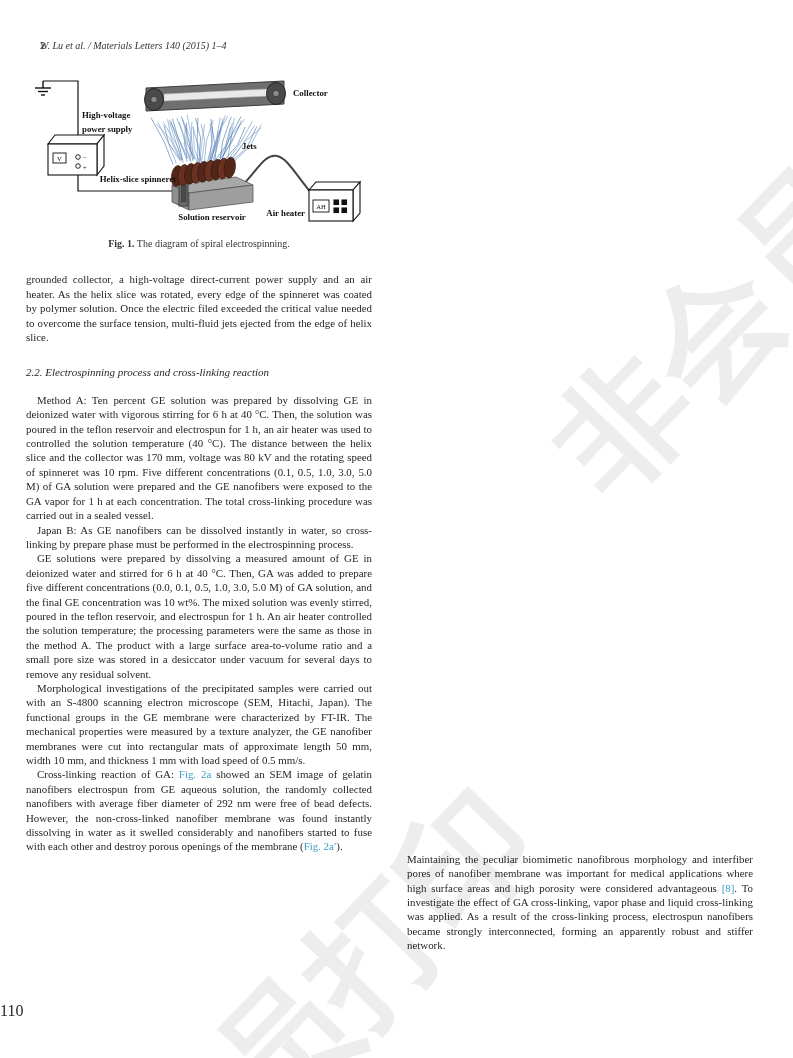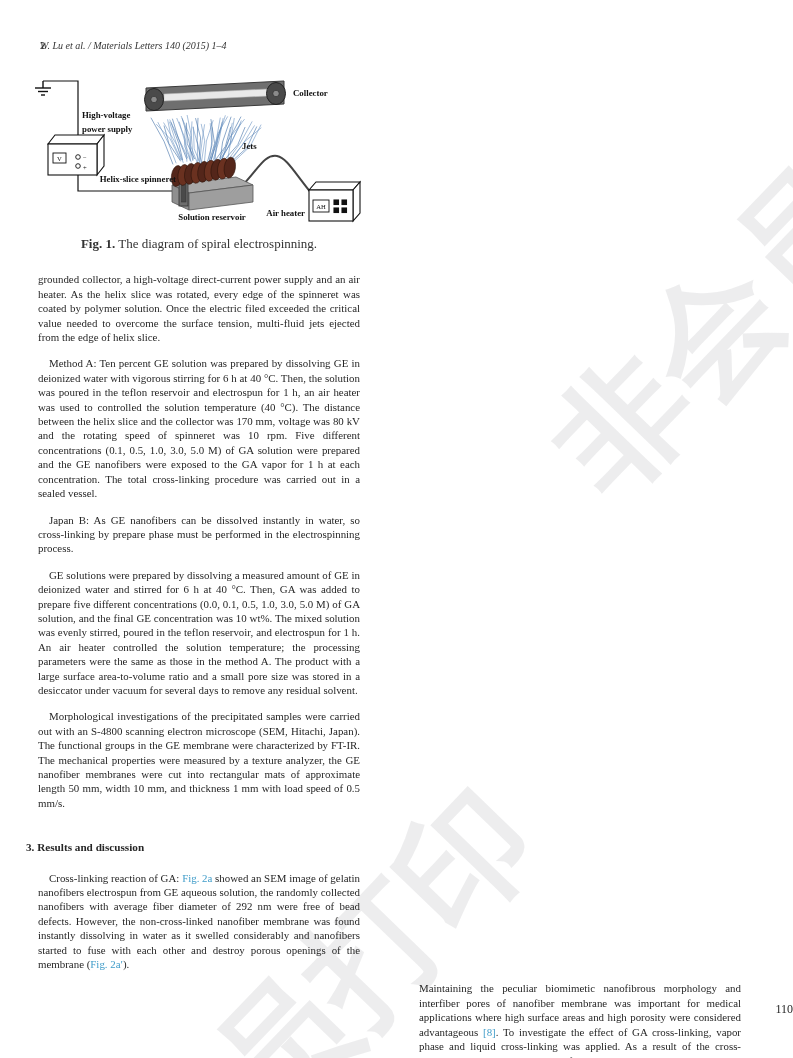--- a/index.html
+++ b/index.html
@@ -2,35 +2,35 @@
 <html><head>
 <meta charset="utf-8">
 <style>
   html,body{margin:0;padding:0;background:#888;}
   #page{position:relative;width:793px;height:1058px;background:#ffffff;margin:0 auto;
         overflow:hidden;font-family:"Liberation Serif","DejaVu Serif",serif;color:#262626;}
   
   #runhead{position:absolute;top:40px;left:40px;right:40px;height:16px;font-size:10px;}
   #pagenum{position:absolute;left:0;top:0;font-size:10.5px;}
   #journal{display:block;text-align:left;font-style:italic;font-size:10px;color:#333;}
-  #footer{position:absolute;top:1002px;left:0;width:793px;text-align:right;font-size:12px;}
+  #footer{position:absolute;top:1002px;left:0;width:793px;text-align:left;font-size:16px;}
   
   .col{position:absolute;width:346px;font-size:10.9px;line-height:14.4px;text-align:justify;}
   #col-left{left:26px;top:78px;}
   #col-right{left:407px;top:76px;}
-  p{margin:12px;}
+  p{margin:0;}
   .ind{text-indent:11px;}
   .it{}
   .lk{color:#3f9cc9;}
   .h-italic{font-style:italic;font-size:11px;margin:21px 0 13px 0;text-align:left;}
   .h-bold{font-weight:bold;font-size:11.2px;margin:30px 0 16px 0;text-align:left;}
   
   #fig1{margin:0 0 21px 0;}
   #fig1 svg{display:block;}
-  #fig1-caption{text-align:center;font-size:13px;margin-top:7px;color:#333;}
+  #fig1-caption{text-align:center;font-size:10px;margin-top:7px;color:#333;}
   svg text{font-family:"Liberation Serif","DejaVu Serif",serif;fill:#111;}
   .flabel{font-weight:bold;font-size:8.8px;}
   .fsmall{font-size:6.6px;}
   
   .wm{position:absolute;font-size:130px;font-weight:bold;color:rgba(140,146,152,0.16);
       white-space:nowrap;transform:rotate(-46deg);pointer-events:none;
       font-family:"DejaVu Sans",sans-serif;z-index:0;}
   #wm1{left:480px;top:150px;}
   #wm2{left:-40px;top:960px;}
   .content{position:relative;z-index:1;}
@@ -176,25 +176,25 @@
         </g>
         <text class="fsmall" x="295" y="130.5" text-anchor="middle">AH</text>
         <text class="flabel" x="279" y="138" text-anchor="end">Air heater</text>
       </svg>
       <div id="fig1-caption">
         <span style="font-weight:bold">Fig. 1.</span><span> The diagram of spiral electrospinning.</span>
       </div>
     </div>
 
     <p><span>grounded collector, a high-voltage direct-current power supply and an air heater. As the helix slice was rotated, every edge of the spinneret was coated by polymer solution. Once the electric filed exceeded the critical value needed to overcome the surface tension, multi-fluid jets ejected from the edge of helix slice.</span></p>
+    <p class="h-italic">2.2. Electrospinning process and cross-linking reaction</p>
     <p class="ind"><span class="it">Method A</span><span>: Ten percent GE solution was prepared by dissolving GE in deionized water with vigorous stirring for 6 h at 40 °C. Then, the solution was poured in the teflon reservoir and electrospun for 1 h, an air heater was used to controlled the solution temperature (40 °C). The distance between the helix slice and the collector was 170 mm, voltage was 80 kV and the rotating speed of spinneret was 10 rpm. Five different concentrations (0.1, 0.5, 1.0, 3.0, 5.0 M) of GA solution were prepared and the GE nanofibers were exposed to the GA vapor for 1 h at each concentration. The total cross-linking procedure was carried out in a sealed vessel.</span></p>
     <p class="ind"><span class="it">Japan B</span><span>: As GE nanofibers can be dissolved instantly in water, so cross-linking by prepare phase must be performed in the electrospinning process.</span></p>
     <p class="ind"><span>GE solutions were prepared by dissolving a measured amount of GE in deionized water and stirred for 6 h at 40 °C. Then, GA was added to prepare five different concentrations (0.0, 0.1, 0.5, 1.0, 3.0, 5.0 M) of GA solution, and the final GE concentration was 10 wt%. The mixed solution was evenly stirred, poured in the teflon reservoir, and electrospun for 1 h. An air heater controlled the solution temperature; the processing parameters were the same as those in the method A. The product with a large surface area-to-volume ratio and a small pore size was stored in a desiccator under vacuum for several days to remove any residual solvent.</span></p>
     <p class="ind"><span>Morphological investigations of the precipitated samples were carried out with an S-4800 scanning electron microscope (SEM, Hitachi, Japan). The functional groups in the GE membrane were characterized by FT-IR. The mechanical properties were measured by a texture analyzer, the GE nanofiber membranes were cut into rectangular mats of approximate length 50 mm, width 10 mm, and thickness 1 mm with load speed of 0.5 mm/s.</span></p>
-    <p class="h-bold">3.  Results and discussion</p>
     <p class="ind"><span class="it">Cross-linking reaction of GA</span><span>: </span><span class="lk">Fig. 2a</span><span> showed an SEM image of gelatin nanofibers electrospun from GE aqueous solution, the randomly collected nanofibers with average fiber diameter of 292 nm were free of bead defects. However, the non-cross-linked nanofiber membrane was found instantly dissolving in water as it swelled considerably and nanofibers started to fuse with each other and destroy porous openings of the membrane (</span><span class="lk">Fig. 2a′</span><span>).</span></p>
   </div>
 
   <div id="col-right" class="col content">
     <p><span>Maintaining the peculiar biomimetic nanofibrous morphology and interfiber pores of nanofiber membrane was important for medical applications where high surface areas and high porosity were considered advantageous </span><span class="lk">[8]</span><span>. To investigate the effect of GA cross-linking, vapor phase and liquid cross-linking was applied. As a result of the cross-linking process, electrospun nanofibers became strongly interconnected, forming an apparently robust and stiffer network.</span></p>
 
   </div>
 
   <div id="footer" class="content">
     <span>110</span>

